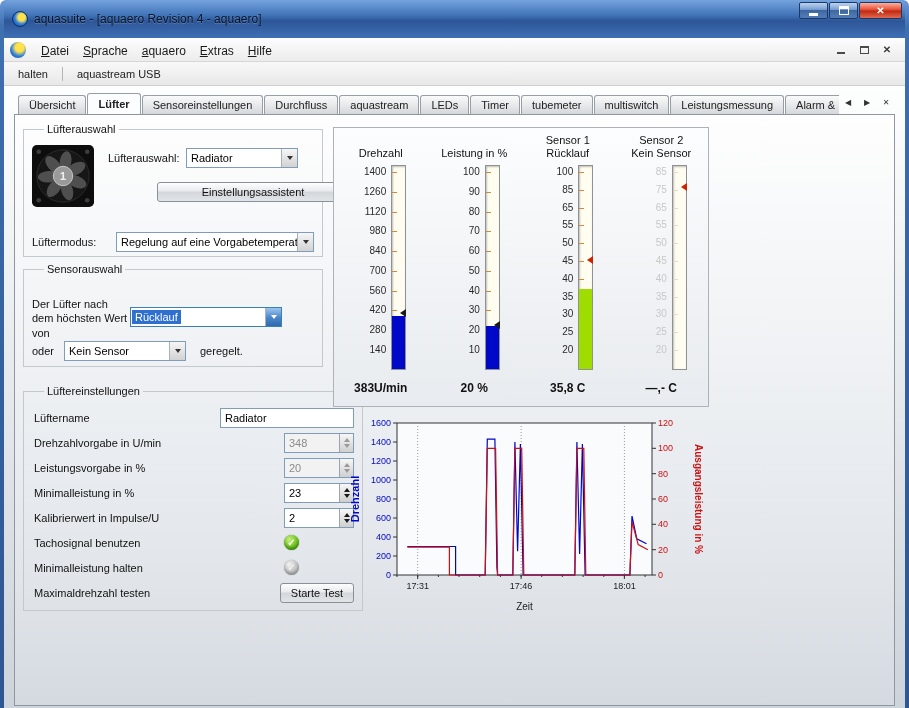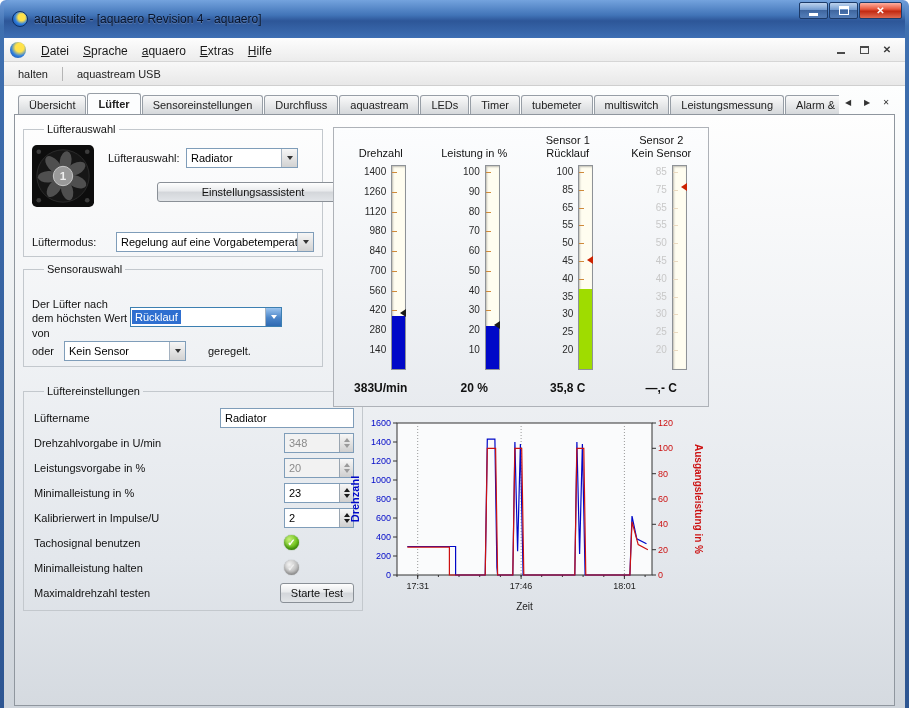--- a/index.html
+++ b/index.html
@@ -257,21 +257,21 @@
                 <i class="carrow white"></i>
               </span>
           </div>
           <span class="lbl" style="left:8px;top:70px">oder</span>
           <div class="combo" style="left:40px;top:66px;width:122px">
             <span class="combo-text">Kein Sensor</span>
             <span class="combo-btn">
                 <i class="carrow"></i>
               </span>
           </div>
-          <span class="lbl" style="left:184px;top:70px">geregelt.</span>
+          <span class="lbl" style="left:176px;top:70px">geregelt.</span>
         </fieldset>
 
         <fieldset class="group" id="group-settings">
           <legend>Lüftereinstellungen</legend>
           <div class="rows">
               <div class="settings-row">
                 <span class="row-label">Lüftername</span>
                 <div class="textbox">
                   <span>Radiator</span>
                 </div>

